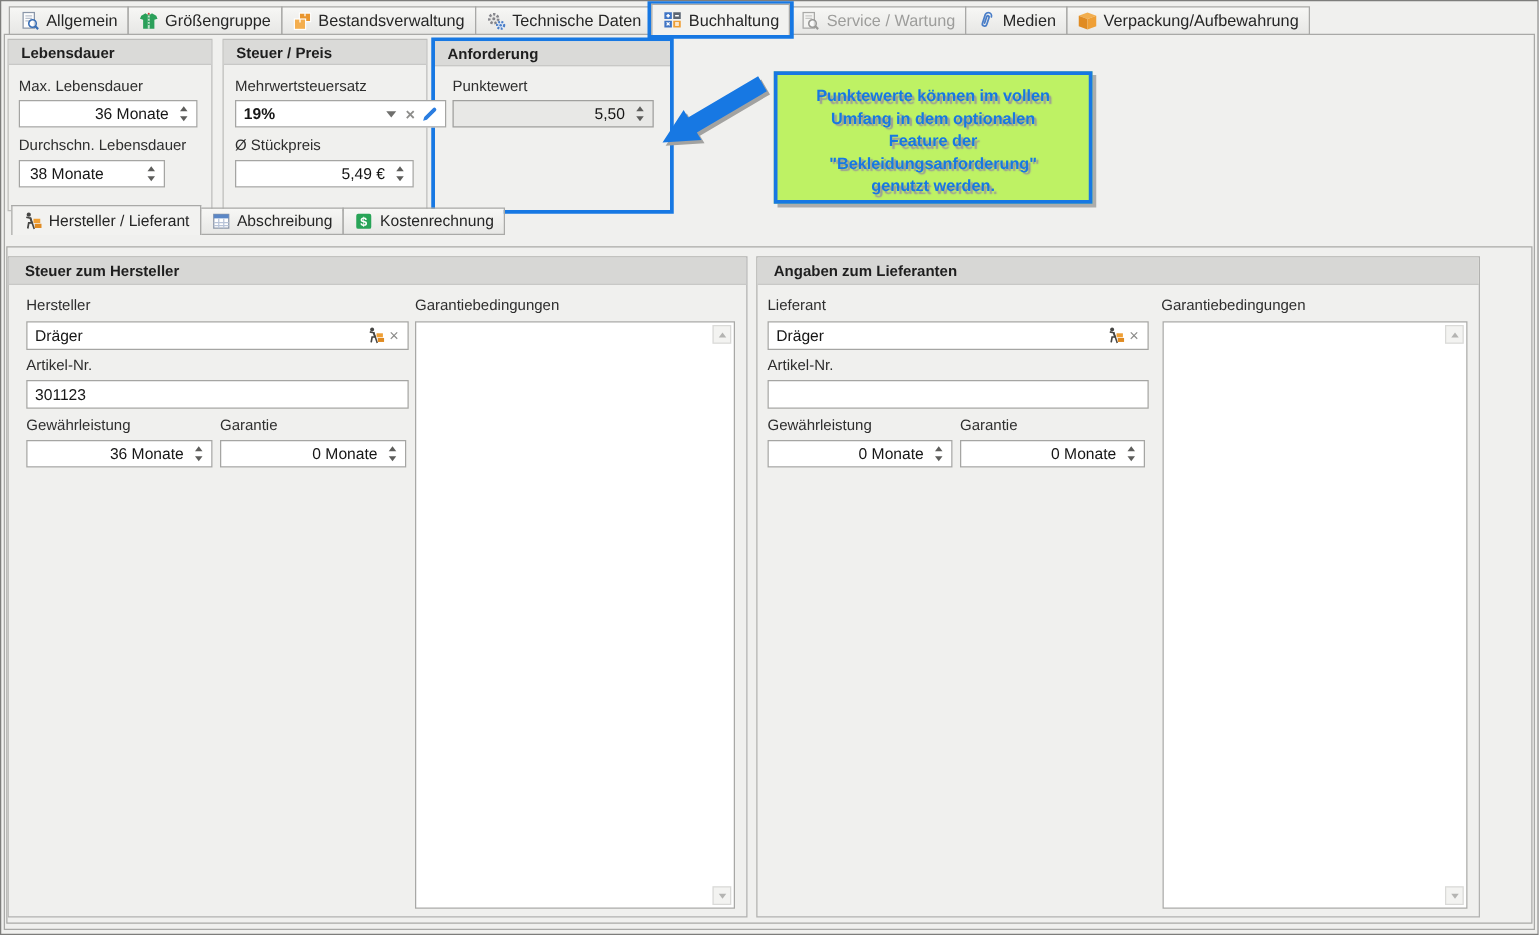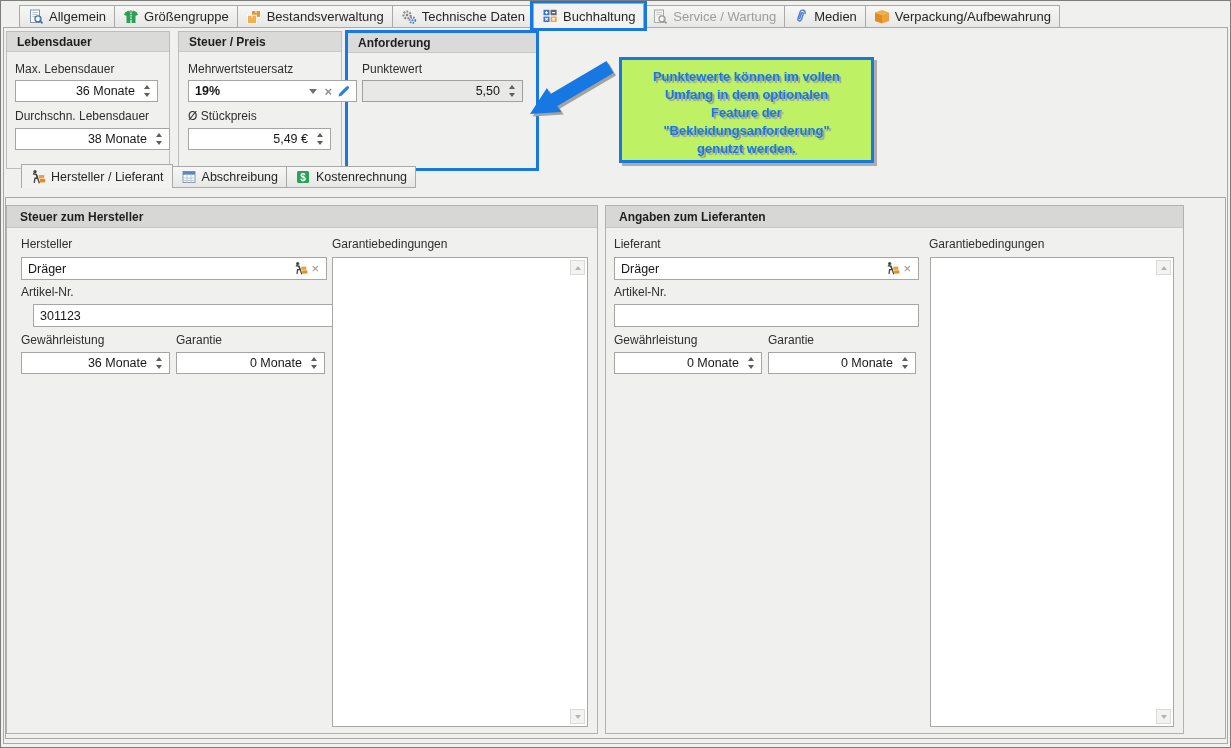--- a/index.html
+++ b/index.html
@@ -19,21 +19,21 @@
   .tabbar{position:absolute;display:flex;align-items:flex-end;z-index:3;}
   .tabbar.main{left:2px;top:2px;height:25px;}
   .tabbar.sub{left:4px;top:164px;height:23px;}
   .tab{
     height:23px;display:flex;align-items:center;gap:5px;padding:0 8px;
     background:linear-gradient(#f7f7f5,#e7e7e5);
     border:1px solid #a9a9a7;margin-left:-1px;white-space:nowrap;
     font-size:13px;color:#262626;cursor:default;
   }
   .tabbar.sub .tab{font-size:12.5px;height:22px;}
-  .tab:first-child{margin-left:16px;}
+  .tab:first-child{margin-left:4px;}
   .tab.active{background:#f2f2f0;border-bottom:none;height:25px;z-index:4;}
   .tabbar.sub .tab.active{height:24px;}
   .tab.disabled{color:#9d9d9b;}
   .tab.highlighted{box-shadow:0 0 0 3px var(--accent);}
   .tab .ticon{display:flex;width:16px;height:16px;flex:none;}
 
   
   .groupbox,.panel{position:absolute;border:1px solid #bdbdbb;background:#f0f0ee;}
   .groupbox .gb-head,.panel .gb-head{
     height:20px;background:#dadad8;border-bottom:1px solid #c8c8c6;
@@ -200,21 +200,21 @@
   </div>
   <span class="lbl" style="left:14px;top:61px;">Max. Lebensdauer</span>
   <div class="field ralign" style="left:14px;top:79px;width:143px;height:22px;">
     <span class="val">36 Monate</span>
     <span class="spin">
         <span class="tri-up"></span>
         <span class="tri-dn"></span>
       </span>
   </div>
   <span class="lbl" style="left:14px;top:108px;">Durchschn. Lebensdauer</span>
-  <div class="field ralign" style="left:14px;top:127px;width:155px;height:22px;">
+  <div class="field ralign" style="left:14px;top:127px;width:117px;height:22px;gap:26px;">
     <span class="val">38 Monate</span>
     <span class="spin">
         <span class="tri-up"></span>
         <span class="tri-dn"></span>
       </span>
   </div>
 
   <div class="groupbox" style="left:177px;top:30px;width:164px;height:138px;">
     <div class="gb-head">
         <span>Steuer / Preis</span>
@@ -316,21 +316,21 @@
           <circle cx="5" cy="2.7" r="1.7" fill="#464644"></circle>
           <path d="M3,4.8 L6.3,5.6 L7.4,9.2 L5,9.2 L4.2,13.8" stroke="#464644" stroke-width="1.4" fill="none"></path>
           <line x1="6.3" y1="5" x2="9.4" y2="14.2" stroke="#464644" stroke-width="1.3"></line>
           <rect x="8.8" y="6" width="5.4" height="3.4" fill="#ef9f35"></rect>
           <rect x="9.8" y="10" width="5.4" height="3.4" fill="#e08b22"></rect>
         </svg>
     </span>
     <span class="mini-x">×</span>
   </div>
   <span class="lbl" style="left:20px;top:284px;">Artikel-Nr.</span>
-  <div class="field" style="left:32px;top:303px;width:306px;height:23px;">
+  <div class="field" style="left:20px;top:303px;width:306px;height:23px;">
     <span class="val">301123</span>
   </div>
   <span class="lbl" style="left:20px;top:332px;">Gewährleistung</span>
   <div class="field ralign" style="left:20px;top:351px;width:149px;height:22px;">
     <span class="val">36 Monate</span>
     <span class="spin">
         <span class="tri-up"></span>
         <span class="tri-dn"></span>
       </span>
   </div>

